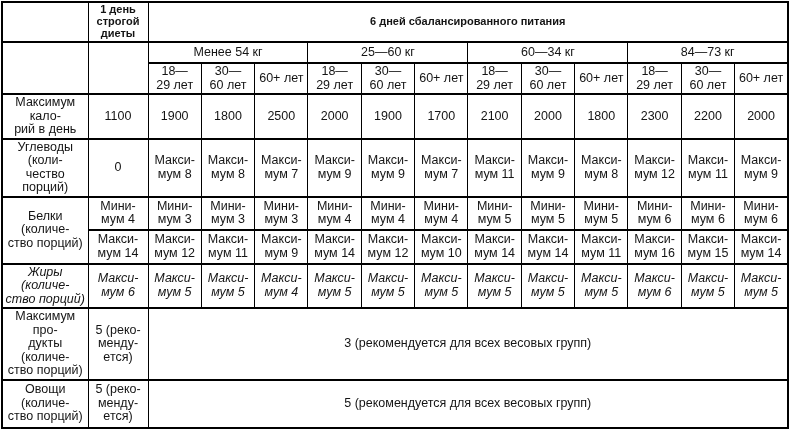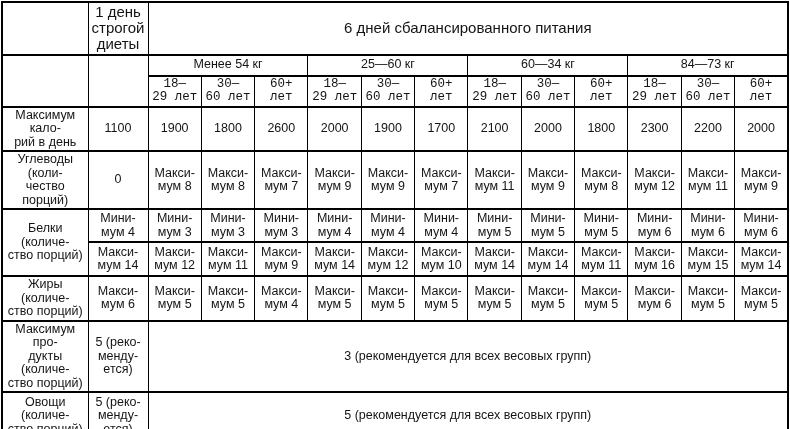--- a/index.html
+++ b/index.html
@@ -35,33 +35,33 @@
     white-space: pre-line;
     line-height: 1.08;
     overflow: hidden;
   }
   td.lbl {
     text-align: left;
     padding-left: 4px;
     margin-top: 10px;
   }
   td.bold {
-    font-weight: normal;
-    font-size: 15px;
+    font-weight: bold;
+    font-size: 11px;
   }
   col.c-label  { width: 86px; }
   col.c-strict { width: 60px; }
   tr.r1  td { height: 36px; }
   tr.r2  td { height: 17px; margin-top: 37px; }
-  tr.r3  td { height: 21px; font-family: Liberation Mono, monospace; }
+  tr.r3  td { height: 21px; }
   tr.r4  td { height: 34px; }
   tr.r5  td { height: 41px; }
   tr.r6  td { height: 29px; }
   tr.r7  td { height: 30px; }
-  tr.r8  td { height: 35px; }
+  tr.r8  td { height: 35px; font-style: italic; }
   tr.r9  td { height: 51px; }
   tr.r10 td { height: 44px; }
 </style>
 </head>
 <body>
 
 <div class="page">
 <table class="diet">
   <colgroup>
     <col class="c-label">
@@ -120,21 +120,21 @@
 60 лет</td>
       <td>60+ лет</td>
     </tr>
 
     <tr class="r4">
       <td class="lbl">Максимум кало-
 рий в день</td>
       <td>1100</td>
       <td>1900</td>
       <td>1800</td>
-      <td>2600</td>
+      <td>2500</td>
       <td>2000</td>
       <td>1900</td>
       <td>1700</td>
       <td>2100</td>
       <td>2000</td>
       <td>1800</td>
       <td>2300</td>
       <td>2200</td>
       <td>2000</td>
     </tr>

